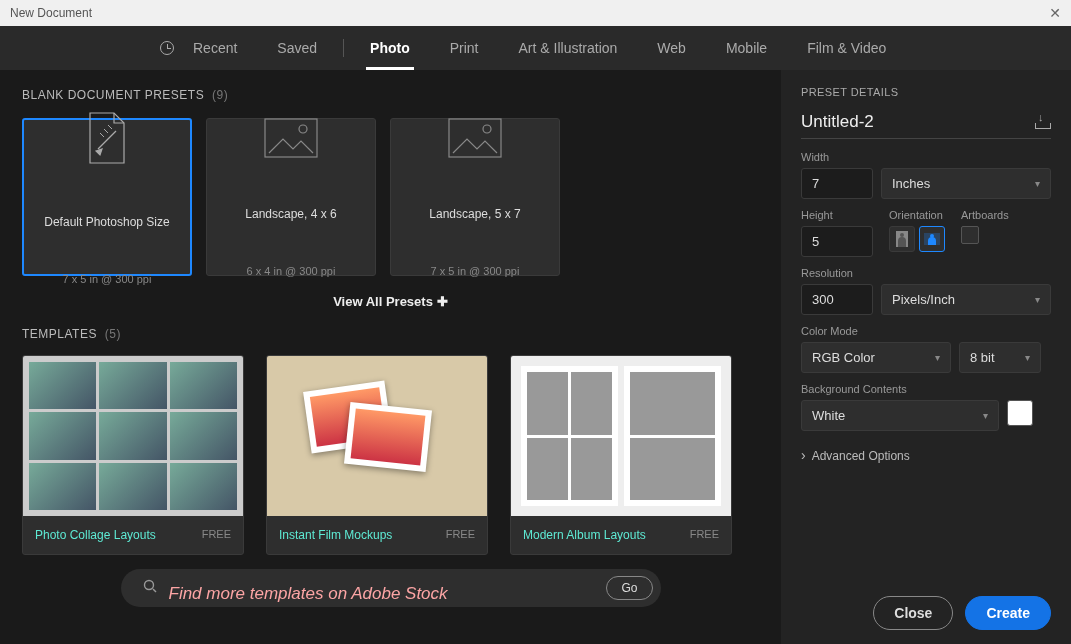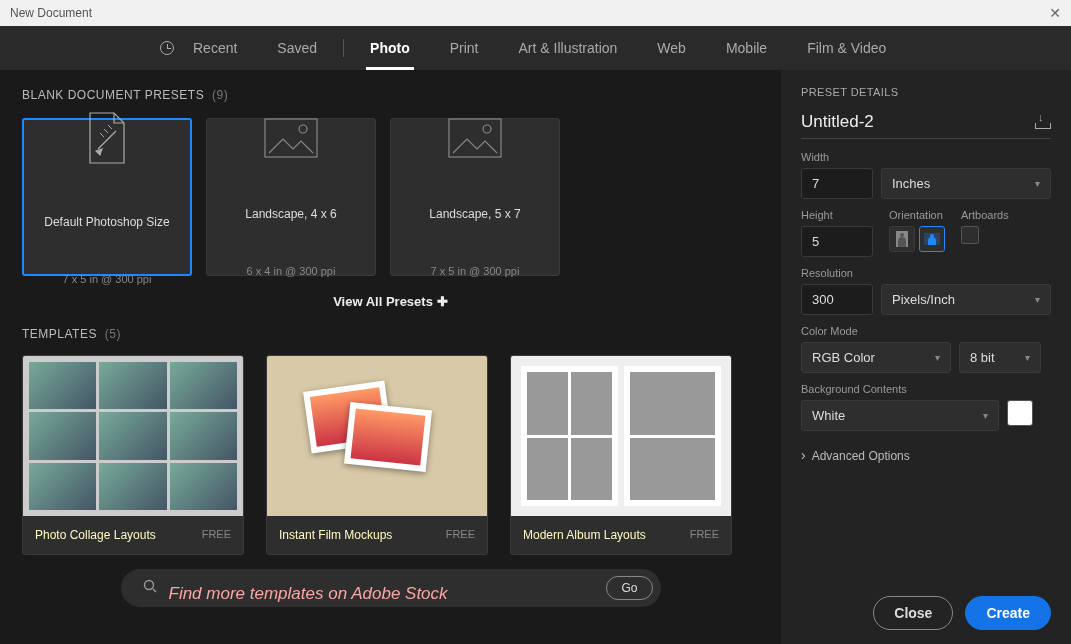--- a/index.html
+++ b/index.html
@@ -32,21 +32,21 @@
 .preset-card .name { font-size: 12px; color: #ddd; margin-top: 8px; }
 .preset-card .spec { font-size: 11px; color: #888; margin-top: 4px; }
 
 .view-all { text-align: center; font-size: 13px; color: #eee; margin-top: 18px; font-weight: 600; cursor: pointer; }
 .view-all .plus { margin-left: 4px; }
 
 .template-grid { display: flex; gap: 22px; margin-top: 14px; }
 .template-card { width: 222px; background: #2e2e2e; border: 1px solid #3a3a3a; border-radius: 3px; overflow: hidden; cursor: pointer; }
 .template-card .thumb { height: 160px; background: #444; display: flex; align-items: center; justify-content: center; position: relative; }
 .template-card .label-row { display: flex; justify-content: space-between; padding: 12px 12px; font-size: 12px; }
-.template-card .label-row .name { color: #fef9c3; }
+.template-card .label-row .name { color: #5eead4; }
 .template-card .label-row .price { color: #888; font-size: 11px; }
 
 .search-bar { margin-top: 14px; background: #2e2e2e; border-radius: 20px; height: 38px; display: flex; align-items: center; padding: 0 8px 0 22px; width: 540px; margin-left: auto; margin-right: auto; }
 .search-bar .mag { margin-right: 12px; color: #999; }
 .search-bar .placeholder { color: #fca5a5; font-style: italic; font-size: 17px; flex: 1; margin-top: 12px; }
 .search-bar .go-btn { border: 1px solid #888; color: #ddd; border-radius: 14px; padding: 4px 14px; font-size: 12px; cursor: pointer; }
 
 
 .panel-header { font-size: 11px; color: #aaa; letter-spacing: 0.4px; margin-bottom: 14px; }
 .doc-name-row { display: flex; justify-content: space-between; align-items: center; border-bottom: 1px solid #444; padding-bottom: 6px; margin-bottom: 12px; }

